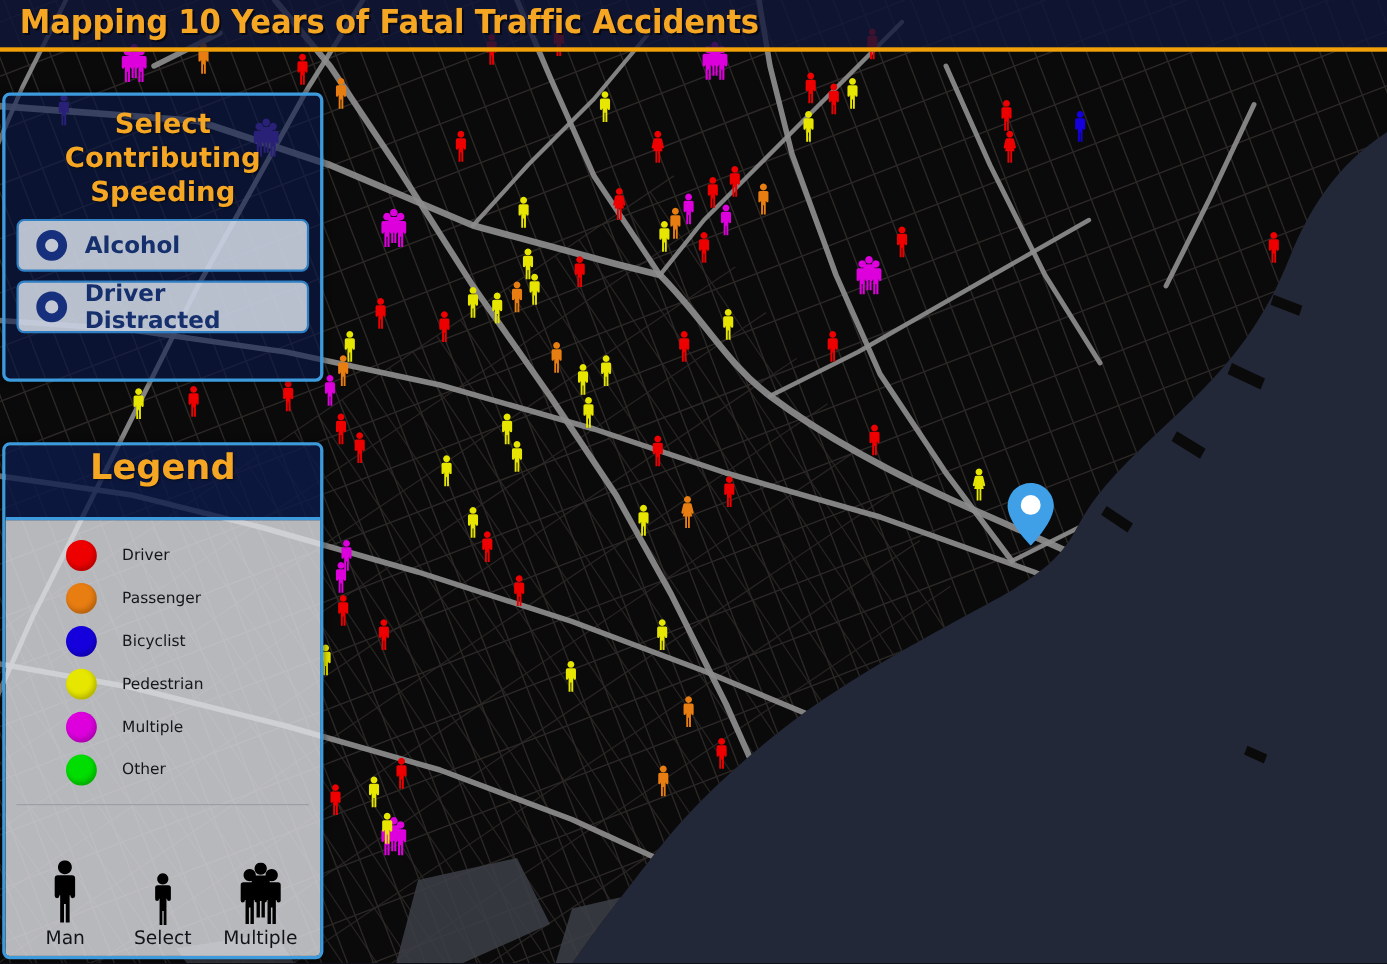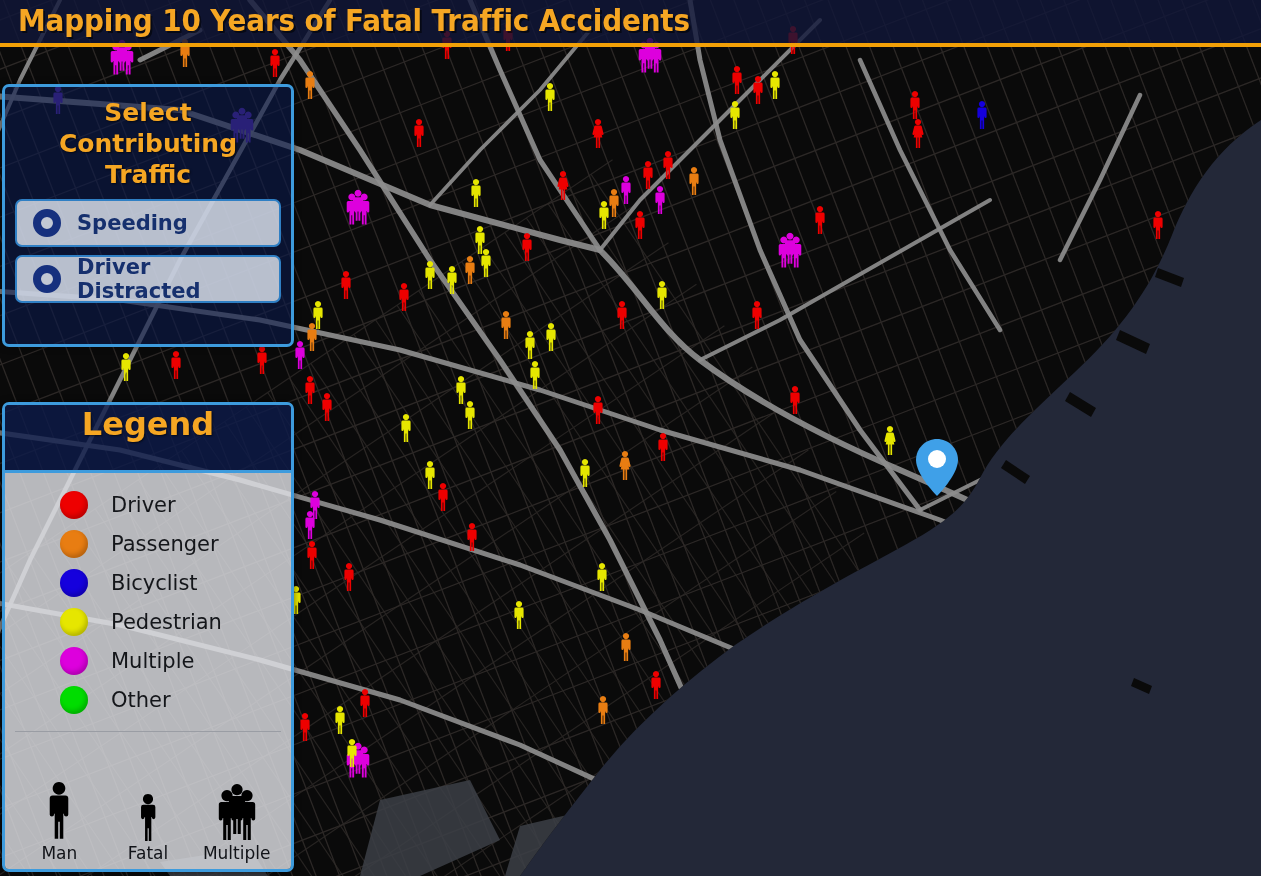--- a/index.html
+++ b/index.html
@@ -118,21 +118,21 @@
     padding-left:55px;
   }
   .legend-dot{
     width:28px;height:28px;border-radius:50%;
     flex:0 0 auto;
     box-shadow:inset -2px -3px 5px rgba(0,0,0,.22);
   }
   .legend-text{
     margin-left:23px;
     font-family:"DejaVu Sans",sans-serif;
-    font-size:21px;
+    font-size:14px;
     color:#14161a;
   }
 
   #legend-figures{
     border-top:1px solid #9a9da4;
     margin:6px 10px 0 10px;
     flex:1 1 auto;
     display:flex;
     align-items:flex-end;
     justify-content:space-around;
@@ -706,25 +706,25 @@
           <circle cx="21" cy="20" r="9" fill="#ffffff"></circle>
         </g>
       </svg>
   </div>
 
   <div id="header">
     <div class="title">Mapping 10 Years of Fatal Traffic Accidents</div>
   </div>
 
   <div id="filter-panel" class="panel">
-    <div class="ptitle">Select Contributing Traffic</div>
+    <div class="ptitle">Select Contributing Speeding</div>
     <div id="factor-list">
         <div class="factor-row">
           <span class="radio"></span>
-          <span class="factor-label">Speeding</span>
+          <span class="factor-label">Alcohol</span>
         </div>
         <div class="factor-row">
           <span class="radio"></span>
           <span class="factor-label">Driver Distracted</span>
         </div>
       </div>
   </div>
 
   <div id="legend-panel" class="panel">
     <div id="legend-head">
@@ -765,21 +765,21 @@
               </svg>
             </div>
             <div class="fig-label">Man</div>
           </div>
           <div class="fig-cell">
             <div>
               <svg width="30" height="52" viewBox="0 0 20 53">
                 <path d="M10 4 a5.2 5.2 0 1 1 -0.01 0 Z M10 15 h-4.7 a2.4 2.4 0 0 0 -2.4 2.4 v10.5 a1.8 1.8 0 0 0 3.6 0 v-0.4 h0.5 v24.5 h2.6 v-13 h1.2 v13 h2.6 v-24.5 h0.5 v0.4 a1.8 1.8 0 0 0 3.6 0 v-10.5 a2.4 2.4 0 0 0 -2.4 -2.4 Z" fill="#000000"></path>
               </svg>
             </div>
-            <div class="fig-label">Fatal</div>
+            <div class="fig-label">Select</div>
           </div>
           <div class="fig-cell">
             <div>
               <svg width="62" height="58" viewBox="-1 0 42 58">
                 <path d="M10 0 a5.6 5.6 0 1 1 -0.01 0 Z M10 12 h-5.6 a2.6 2.6 0 0 0 -2.6 2.6 v14 a1.9 1.9 0 0 0 3.8 0 v-0.5 h0.6 v22 h3.1 v-15 h1.4 v15 h3.1 v-22 h0.6 v0.5 a1.9 1.9 0 0 0 3.8 0 v-14 a2.6 2.6 0 0 0 -2.6 -2.6 Z" fill="#000000" transform="translate(0,6)"></path>
                 <path d="M10 0 a5.6 5.6 0 1 1 -0.01 0 Z M10 12 h-5.6 a2.6 2.6 0 0 0 -2.6 2.6 v14 a1.9 1.9 0 0 0 3.8 0 v-0.5 h0.6 v22 h3.1 v-15 h1.4 v15 h3.1 v-22 h0.6 v0.5 a1.9 1.9 0 0 0 3.8 0 v-14 a2.6 2.6 0 0 0 -2.6 -2.6 Z" fill="#000000" transform="translate(20,6)"></path>
                 <path d="M10 0 a5.6 5.6 0 1 1 -0.01 0 Z M10 12 h-5.6 a2.6 2.6 0 0 0 -2.6 2.6 v14 a1.9 1.9 0 0 0 3.8 0 v-0.5 h0.6 v22 h3.1 v-15 h1.4 v15 h3.1 v-22 h0.6 v0.5 a1.9 1.9 0 0 0 3.8 0 v-14 a2.6 2.6 0 0 0 -2.6 -2.6 Z" fill="#000000" transform="translate(10,0)"></path>
               </svg>
             </div>
             <div class="fig-label">Multiple</div>

